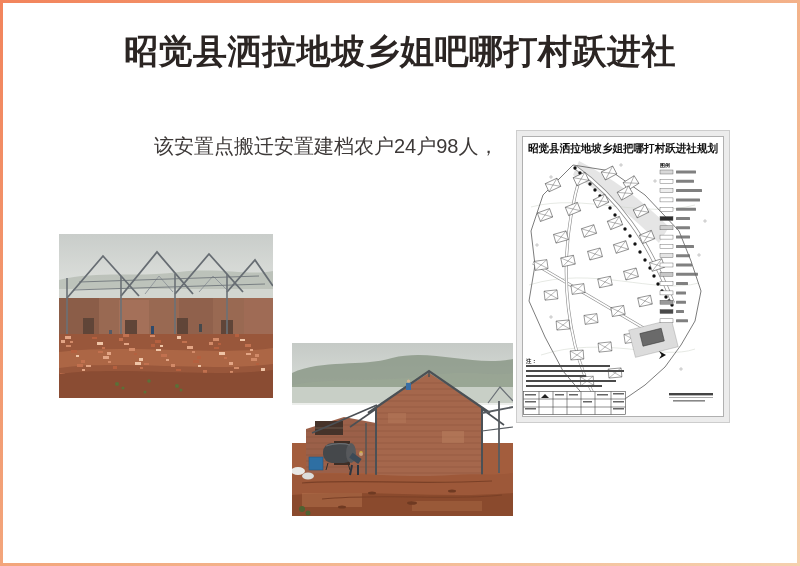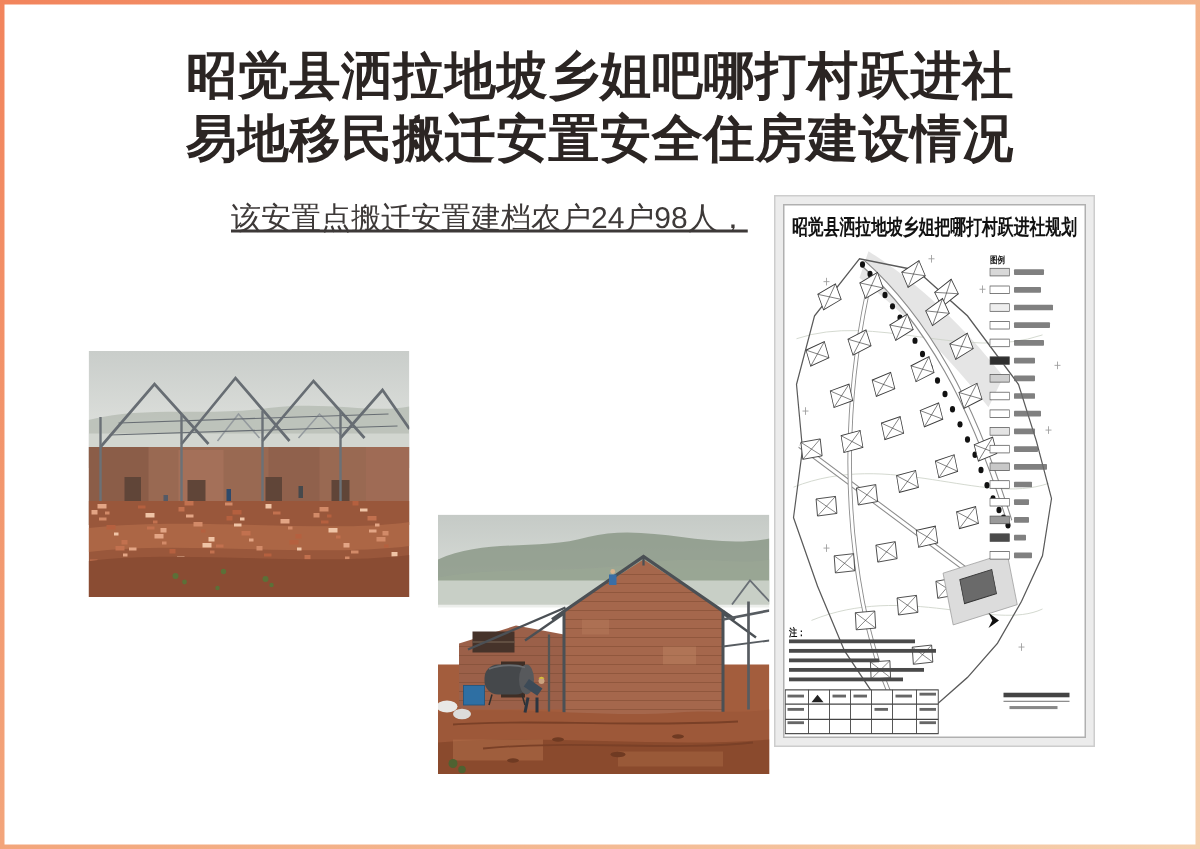--- a/index.html
+++ b/index.html
@@ -10,42 +10,41 @@
   }
   .inner{position:absolute;inset:3px;background:#ffffff;}
   .title-block{
     position:absolute;left:0;top:30px;width:800px;text-align:center;
     font-size:34px;line-height:42px;font-weight:700;color:#2b2523;letter-spacing:.5px;
   }
   .body-block{
     position:absolute;left:126px;top:135px;width:340px;
     font-size:20px;line-height:22px;color:#3d3938;
   }
-  .body-block div{white-space:nowrap;text-decoration:underline;}
+  .body-block div{white-space:nowrap;}
   .body-block .indent{padding-left:28px;}
   .photo{position:absolute;overflow:hidden;}
   .photo svg{display:block;width:100%;height:100%;}
   .photo1{left:59px;top:234px;width:214px;height:164px;}
   .photo2{left:292px;top:343px;width:221px;height:173px;}
   .map{
-    position:absolute;left:516px;top:130px;width:214px;height:368px;
+    position:absolute;left:516px;top:130px;width:214px;height:293px;
     background:#ececec;border:1px solid #cdcdcd;padding:5px;box-sizing:border-box;
   }
   .map-page{width:100%;height:100%;background:#fff;border:1px solid #b0b0b0;box-sizing:border-box;}
   .map-page svg{display:block;width:100%;height:100%;}
 </style>
 </head>
 <body>
 
 <div class="slide">
   <div class="inner"></div>
 
   <div class="title-block">
     <div>昭觉县洒拉地坡乡姐吧哪打村跃进社</div>
-    <div>易地移民搬迁安置安全住房建设情况</div>
   </div>
 
   <div class="body-block">
     <div class="indent">该安置点搬迁安置建档农户24户98人，</div>
   </div>
 
   <div class="photo photo1">
     <svg viewBox="0 0 214 164" preserveAspectRatio="none">
       <defs>
         <linearGradient id="sky1" x1="0" y1="0" x2="0" y2="1">

